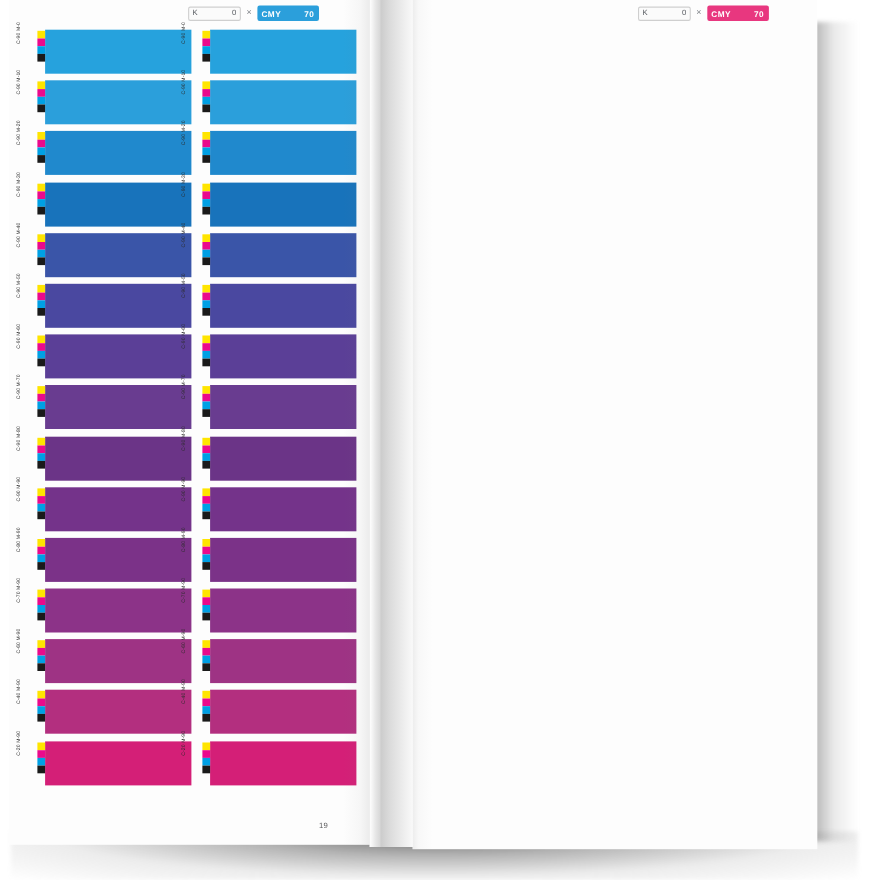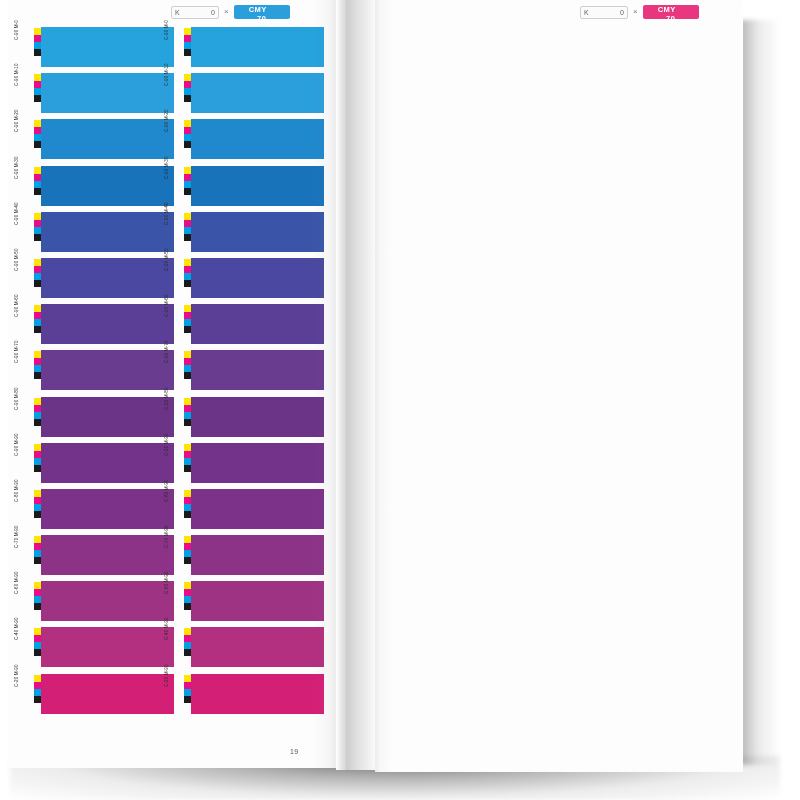--- a/index.html
+++ b/index.html
@@ -120,21 +120,20 @@
     display: flex;
     align-items: center;
     justify-content: space-between;
     min-width: 56px; height: 14px;
     border-radius: 2px;
     padding: 0 4px;
     color: #ffffff;
     font-size: 7.5px;
     font-weight: bold;
     letter-spacing: 0.4px;
-    flex-direction: column;
   }
   .cmy-chip .chip-name { margin-right: 8px; }
 
   
   .swatch-grid {
     position: absolute;
     top: 26px;
     display: flex;
     flex-direction: column;
   }

